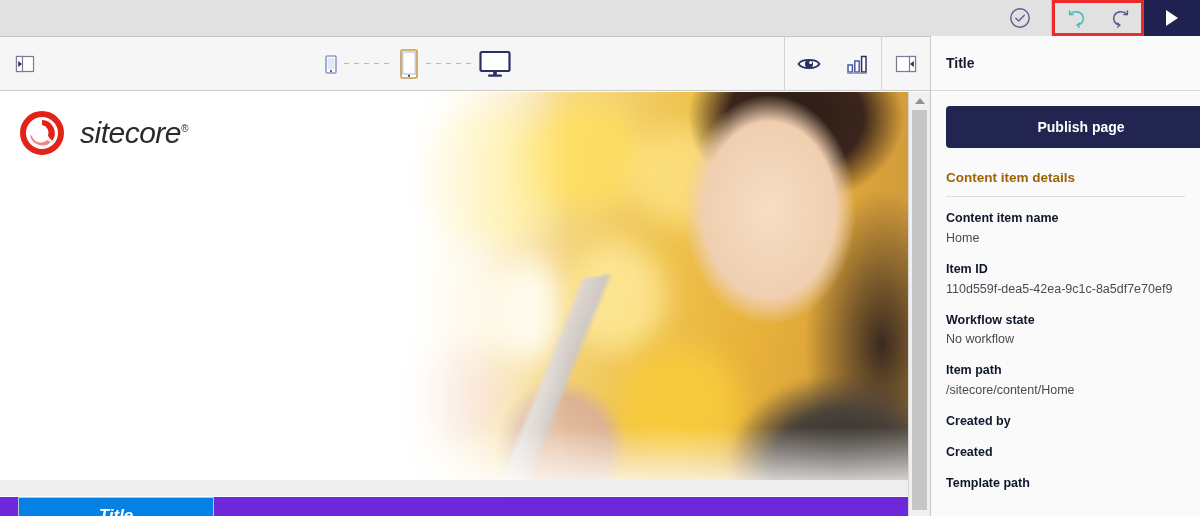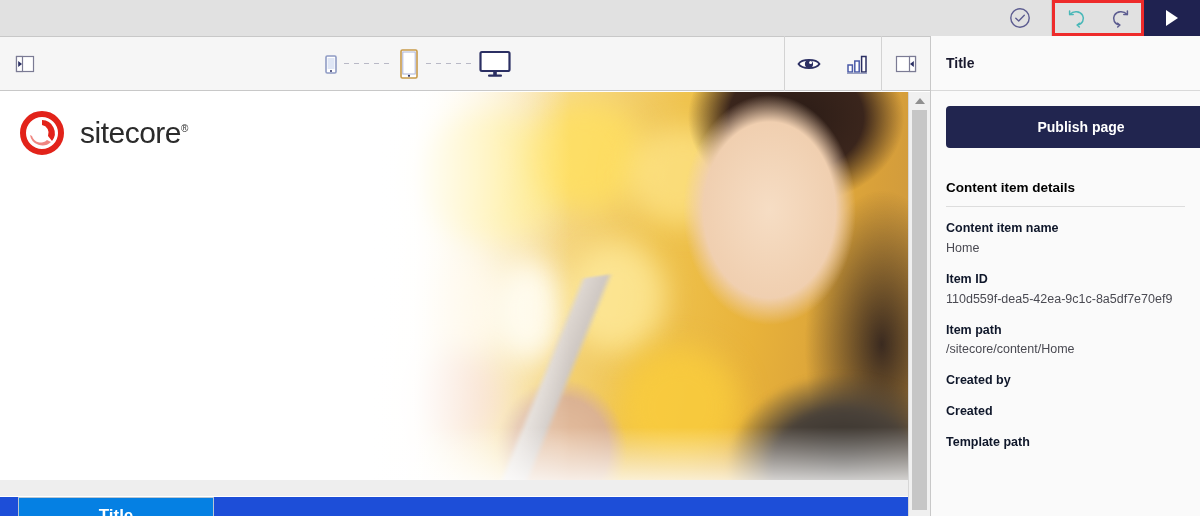--- a/index.html
+++ b/index.html
@@ -57,21 +57,21 @@
   .dash{
     width:48px; height:1px;
     background:repeating-linear-gradient(to right,#b9b9c6 0 5px,transparent 5px 10px);
     margin:0 4px;
   }
   .dev{ display:flex; align-items:center; justify-content:center; }
 
   
   .canvas{
     position:absolute; left:0; top:92px; width:908px; height:424px;
-    background:#1d4ed8; overflow:hidden;
+    background:#6d28d9; overflow:hidden;font-style:italic;
   }
   .logo-wrap{
     position:absolute; left:18px; top:17px;
     display:flex; align-items:center; gap:14px;
   }
   .logo-text{
     font-size:30px; color:#2b2b2b; letter-spacing:-.5px; font-weight:400;
     position:relative;
   }
   .logo-reg{ font-size:10px; vertical-align:super; color:#2b2b2b; }
@@ -157,21 +157,21 @@
   }
   .rp-body{ padding:15px 15px 0 15px; }
   .publish-btn{
     width:270px; height:42px; background:#21254f; color:#ffffff;
     border:none; border-radius:4px; font-size:14px; font-weight:600;
     display:flex; align-items:center; justify-content:center;
     font-family:"Liberation Sans", sans-serif;
     margin-left:0;
   }
   .sec-title{
-    margin-top:32px; font-size:13.5px; font-weight:700; color:#000000;
+    margin-top:22px; font-size:13.5px; font-weight:700; color:#a16207;
   }
   .hr{ height:1px; background:#dddddd; margin-top:11px; }
   .field{ margin-top:12px; }
   .f-label{ font-size:12.5px; font-weight:700; color:#0f172a; line-height:1.5; }
   .f-value{ font-size:12.5px; font-weight:400; color:#4a4a52; line-height:1.6; }
 </style>
 </head>
 <body>
 
 <div id="app">
@@ -341,20 +341,24 @@
       <div id="fields">
           <div class="field">
             <div class="f-label">Content item name</div>
             <div class="f-value">Home</div>
           </div>
           <div class="field">
             <div class="f-label">Item ID</div>
             <div class="f-value">110d559f-dea5-42ea-9c1c-8a5df7e70ef9</div>
           </div>
           <div class="field">
+            <div class="f-label">Workflow state</div>
+            <div class="f-value">No workflow</div>
+          </div>
+          <div class="field">
             <div class="f-label">Item path</div>
             <div class="f-value">/sitecore/content/Home</div>
           </div>
           <div class="field">
             <div class="f-label">Created by</div>
           </div>
           <div class="field">
             <div class="f-label">Created</div>
           </div>
           <div class="field">

